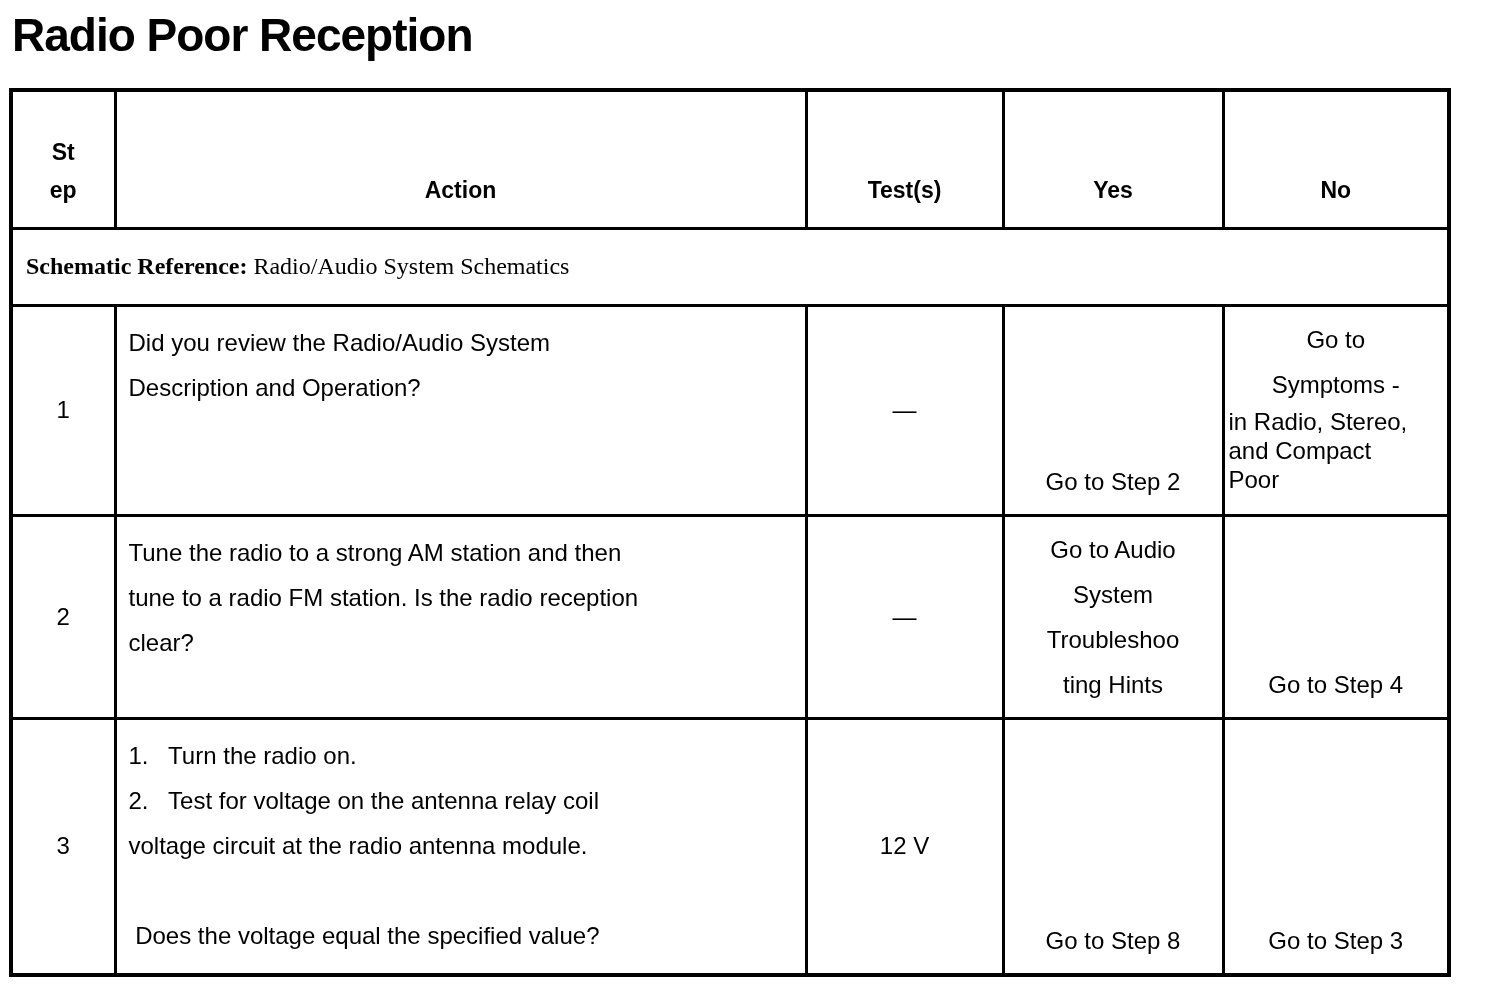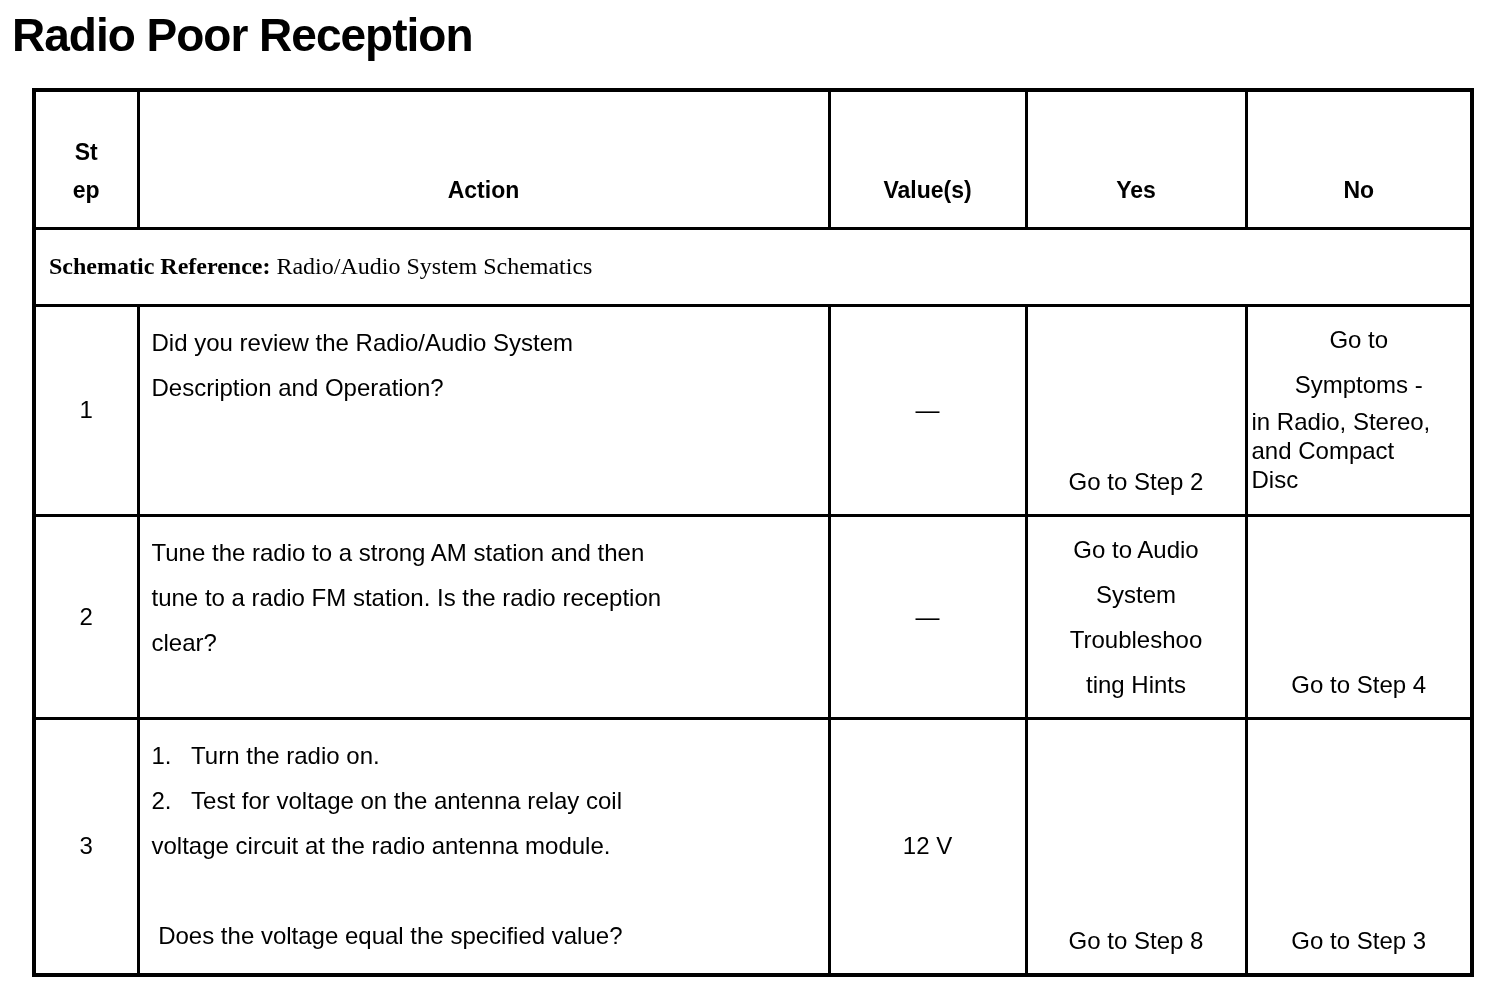--- a/index.html
+++ b/index.html
@@ -11,21 +11,21 @@
     color: #000000;
     overflow: hidden;
   }
   .page-title {
     font-size: 46px;
     font-weight: bold;
     letter-spacing: -1px;
     margin: 8px 0 12px 12px;
   }
   table.diag {
-    margin: 26px 0 0 32px;
+    margin: 26px 0 0 9px;
     width: 1438px;
     table-layout: fixed;
     border-collapse: collapse;
     border: 4px solid #000;
   }
   table.diag th, table.diag td {
     border: 3px solid #000;
     overflow: hidden;
   }
   tr.hdr-row      { height: 138px; }
@@ -107,21 +107,21 @@
     <col style="width:197px">
     <col style="width:220px">
     <col style="width:226px">
   </colgroup>
 
   <tbody>
       <tr class="hdr-row">
     <th class="hdr hdr-step">St
 ep</th>
     <th class="hdr">Action</th>
-    <th class="hdr">Value(s)</th>
+    <th class="hdr">Test(s)</th>
     <th class="hdr">Yes</th>
     <th class="hdr">No</th>
   </tr>
 
   <tr class="schem-row">
     <td class="schematic-cell" colspan="5">
       <span class="schem-label">Schematic Reference:</span><span> Radio/Audio System Schematics</span>
     </td>
   </tr>
 
@@ -129,21 +129,21 @@
     <td class="step-cell">1</td>
     <td class="action-cell">Did you review the Radio/Audio System
 Description and Operation?</td>
     <td class="value-cell">—</td>
     <td class="yes-cell">Go to Step 2</td>
     <td class="no-cell-mixed">
       <div class="no-centered">Go to
 Symptoms -</div>
       <div class="no-left">in Radio, Stereo,
 and Compact
-Disc</div>
+Poor</div>
     </td>
   </tr>
 
   <tr class="step-row-2">
     <td class="step-cell">2</td>
     <td class="action-cell">Tune the radio to a strong AM station and then
 tune to a radio FM station. Is the radio reception
 clear?</td>
     <td class="value-cell">—</td>
     <td class="yes-cell">Go to Audio

